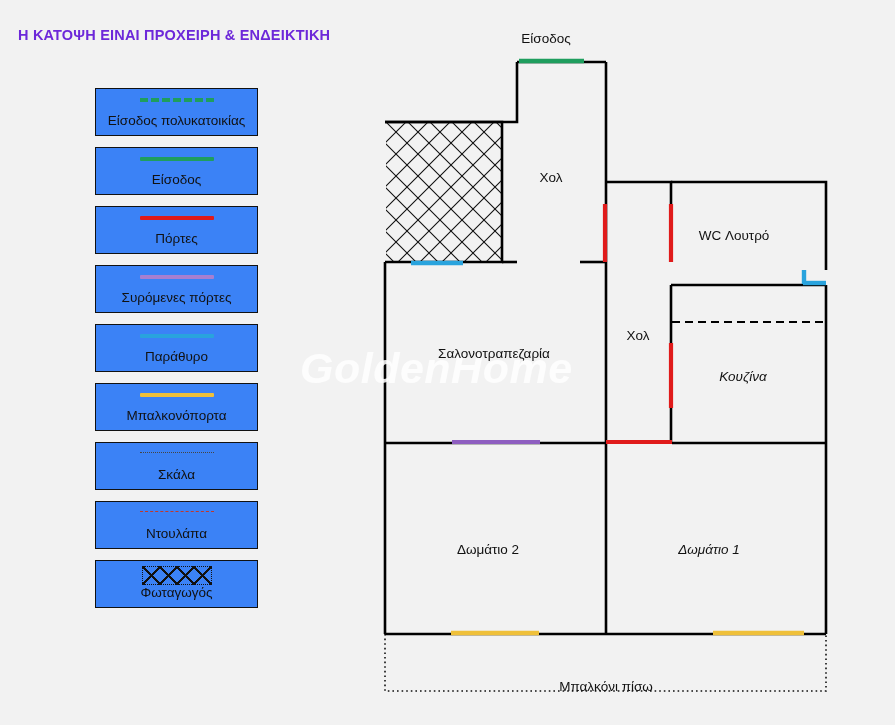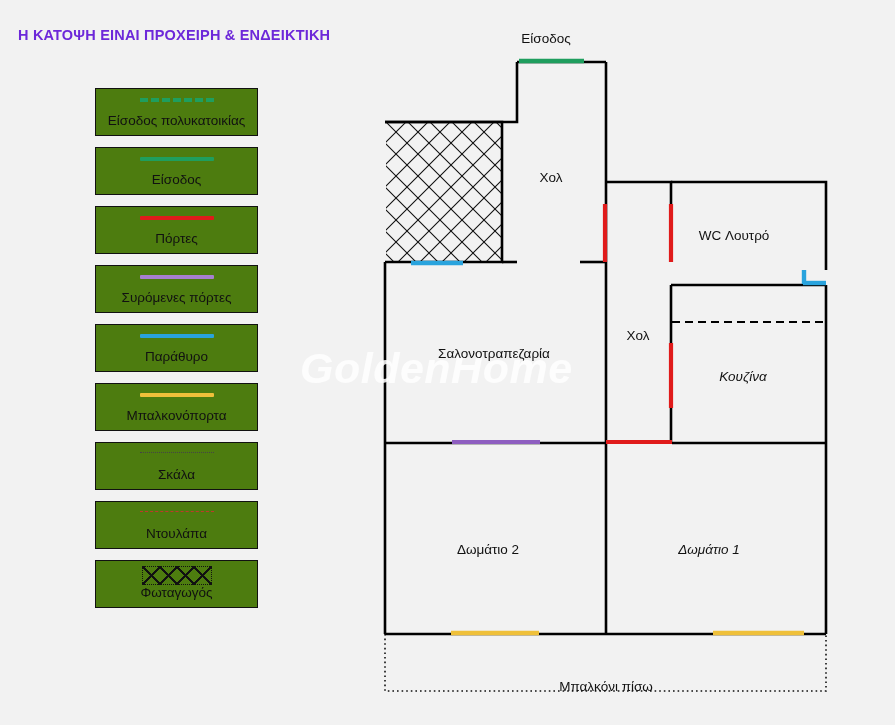--- a/index.html
+++ b/index.html
@@ -31,21 +31,21 @@
     top: 88px;
     width: 163px;
   }
   .legend-item {
     box-sizing: border-box;
     width: 163px;
     height: 48px;
     border: 1.6px solid #111;
     margin-bottom: 11px;
     position: relative;
-    background: #4d7c0f;
+    background: #3b82f6;
     text-decoration: underline;
   }
   .legend-sample {
     position: absolute;
     left: 50%;
     transform: translateX(-50%);
     top: 9px;
     width: 74px;
     height: 5px;
   }

